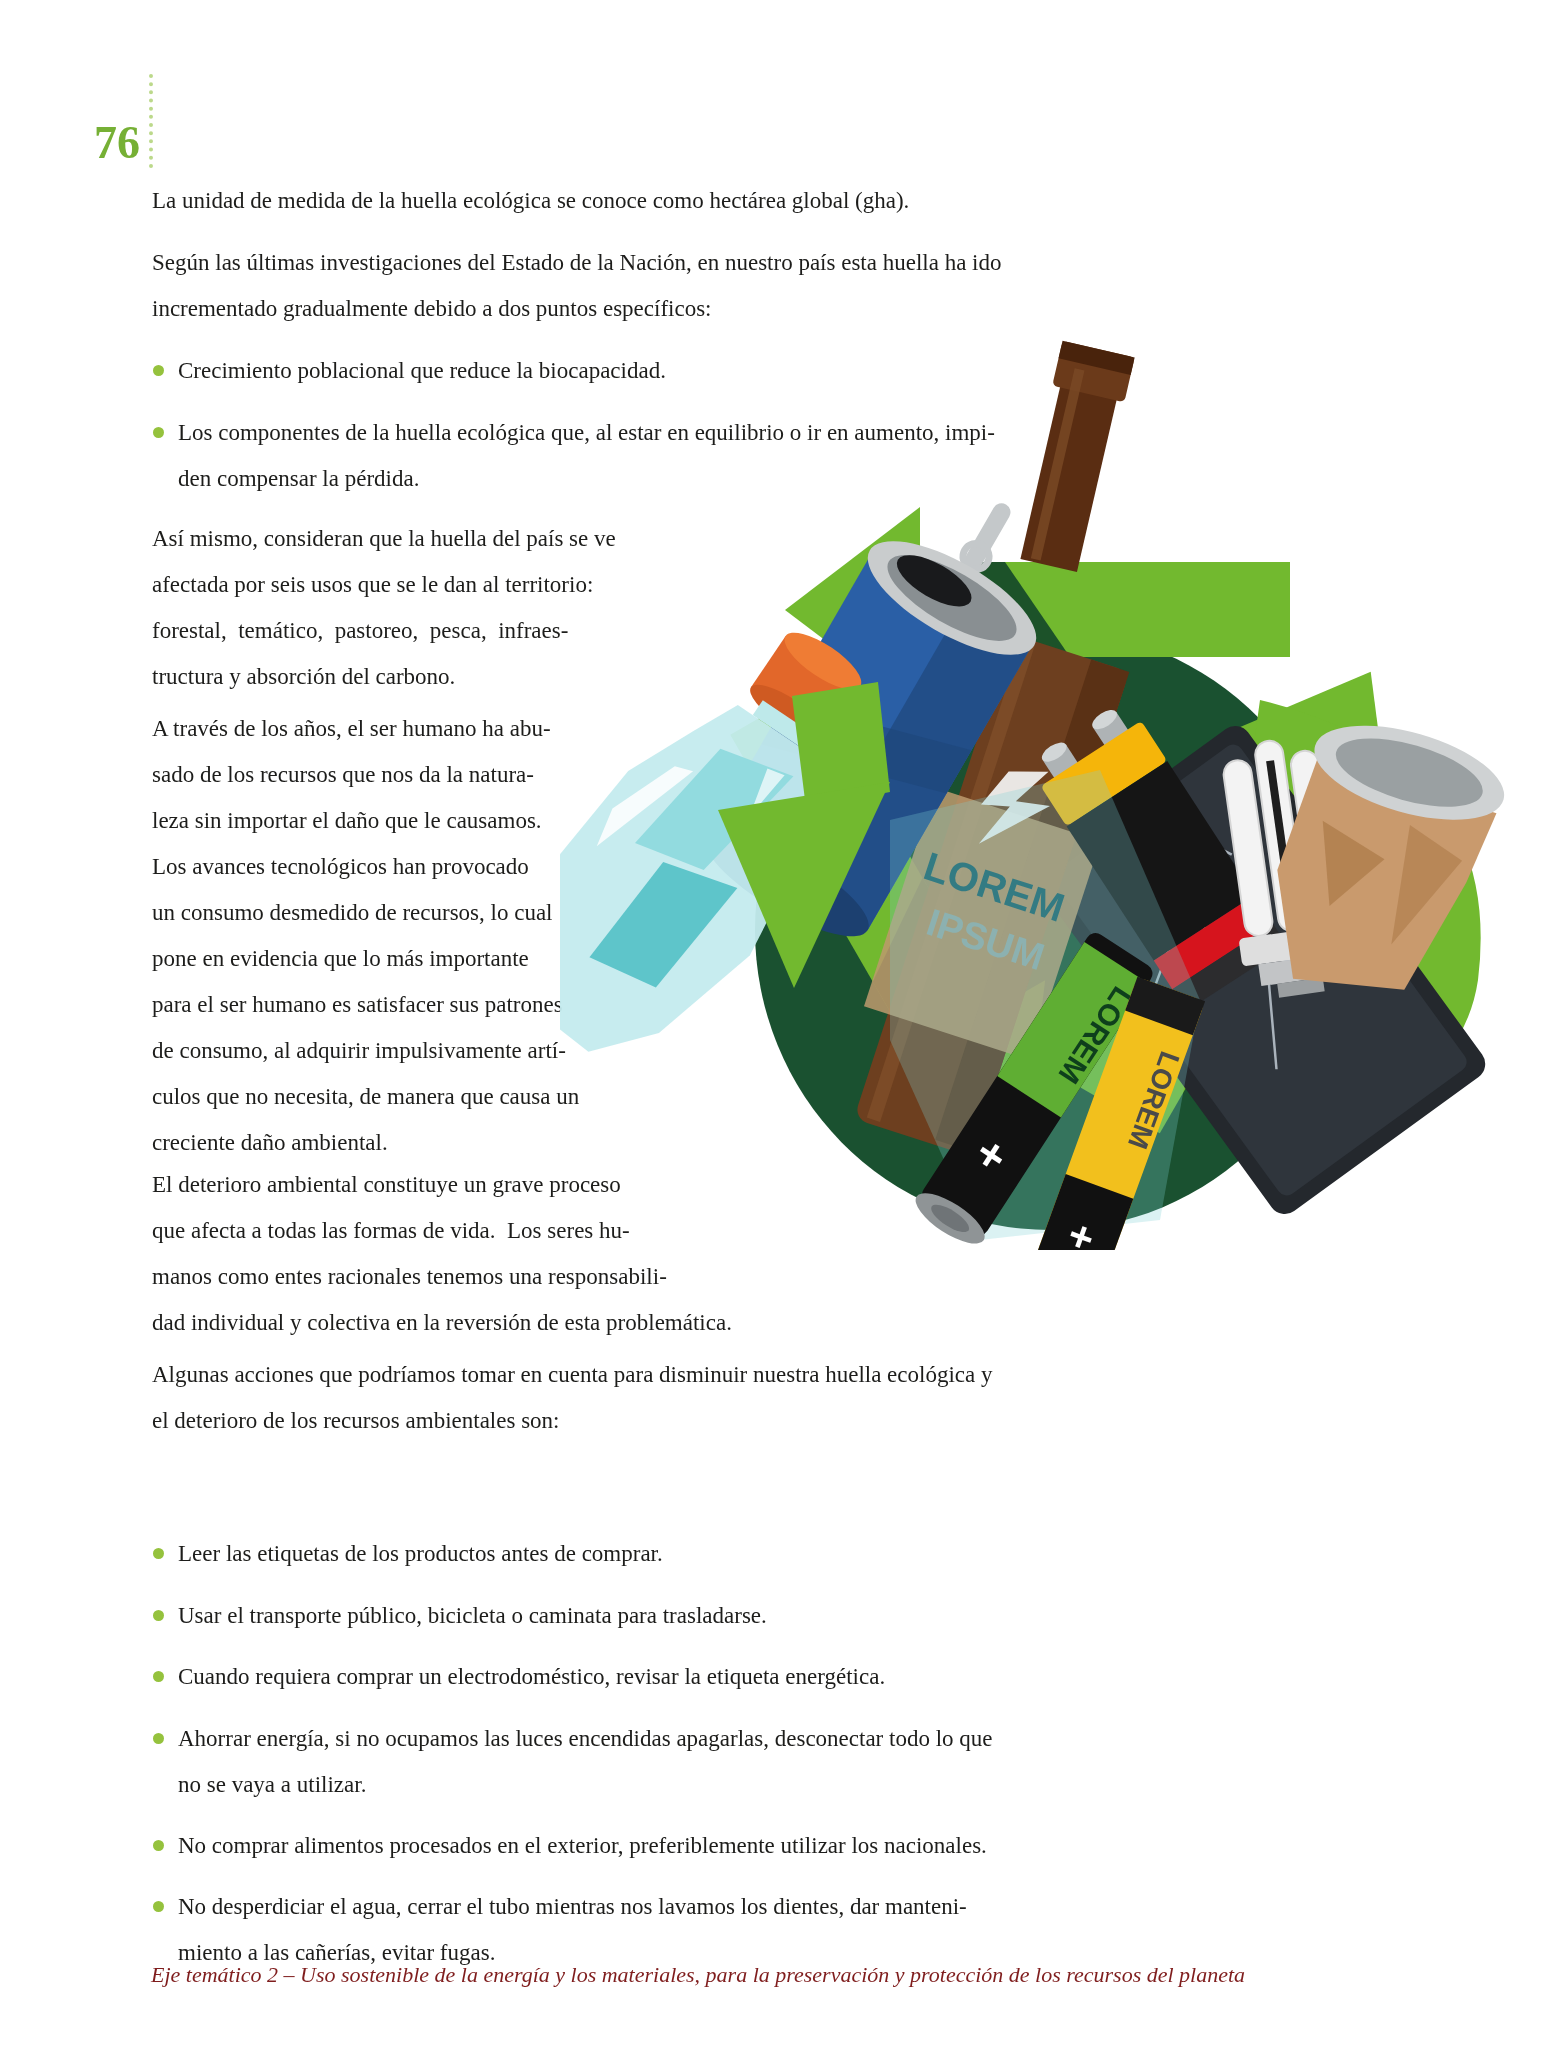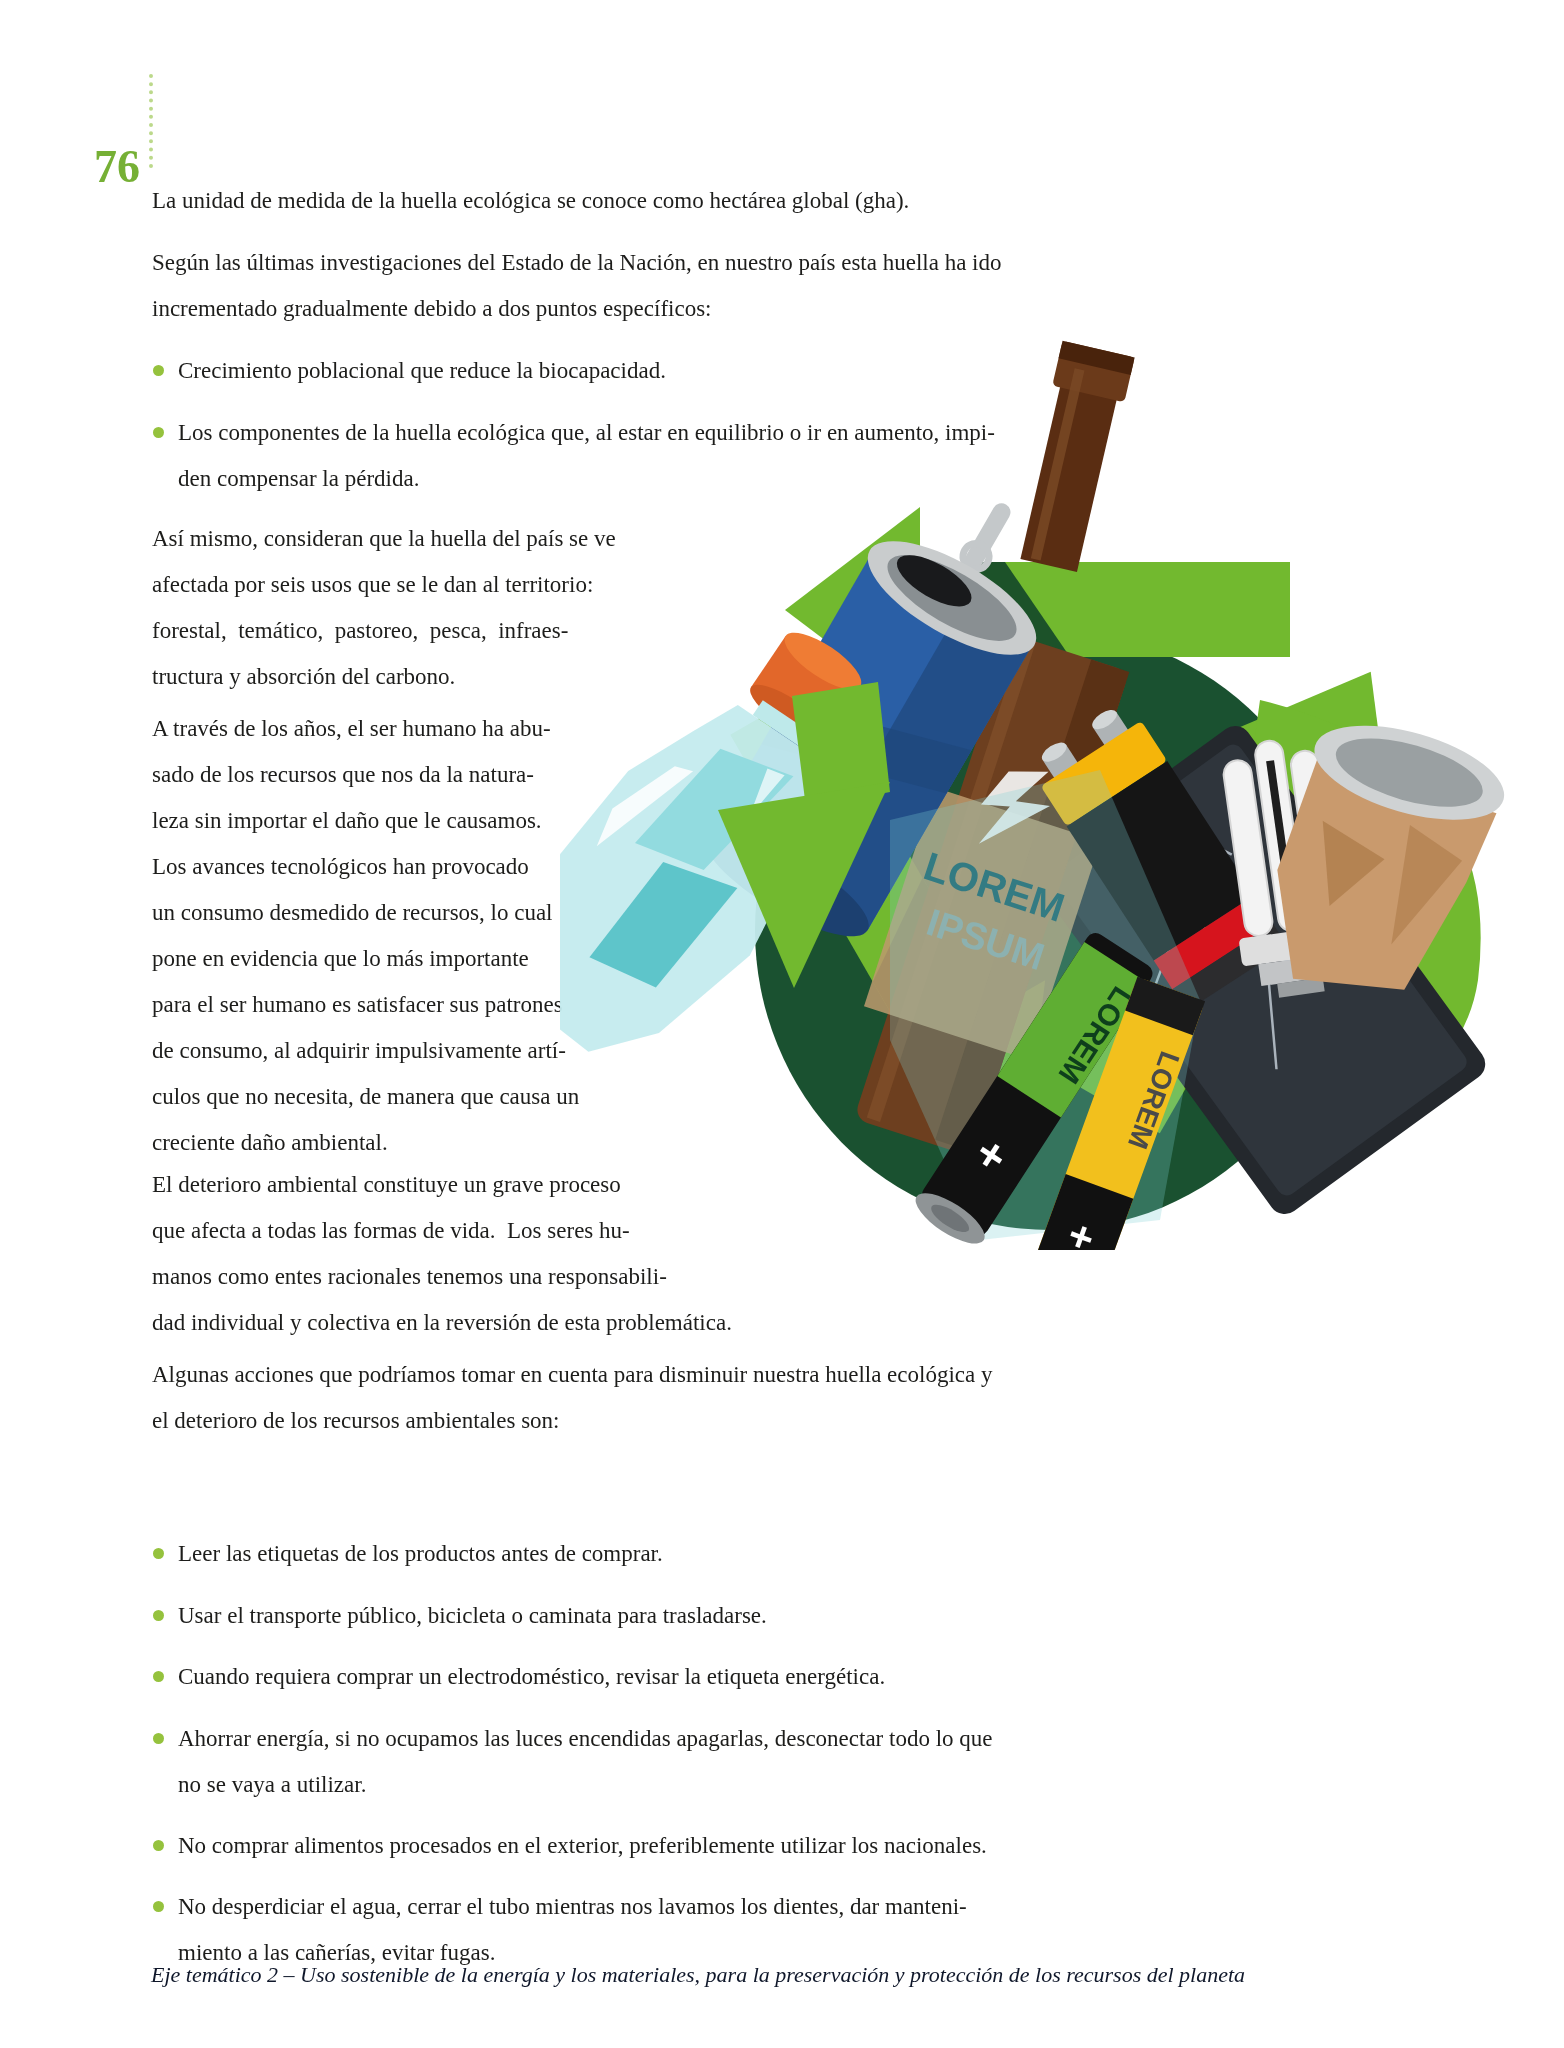--- a/index.html
+++ b/index.html
@@ -5,35 +5,35 @@
 <style>
   html,body{margin:0;padding:0;background:#ffffff;}
   .page{
     position:relative;width:1564px;height:2048px;background:#ffffff;
     font-family:"Liberation Serif","DejaVu Serif",serif;color:#1d1d1b;overflow:hidden;
   }
   .ln{font-size:23px;line-height:46px;white-space:pre;}
   .para{position:absolute;left:152px;}
   .page-number{
     position:absolute;left:84px;top:120px;width:56px;text-align:right;
-    font-size:46px;font-weight:bold;color:#76b035;line-height:1;margin-top:24px;
+    font-size:46px;font-weight:bold;color:#76b035;line-height:1;
   }
   .dotted-rule{
     position:absolute;left:149px;top:74px;height:94px;width:0;
     border-left:4px dotted #bcd98b;
   }
   .bullet{position:absolute;left:152px;}
   .bullet .dot{
     position:absolute;left:1px;top:17px;width:11px;height:11px;border-radius:50%;
     background:#95c23d;
   }
   .bullet .btext{margin-left:26px;}
   .footer{
     position:absolute;left:151px;top:1960px;
-    font-size:22px;line-height:30px;font-style:italic;color:#0f172a;white-space:pre;
+    font-size:22px;line-height:30px;font-style:italic;color:#7f1d1d;white-space:pre;
   }
   .illustration{position:absolute;left:560px;top:340px;width:950px;height:910px;}
 </style>
 </head>
 <body>
 
 <div class="page">
 
   <div class="dotted-rule"></div>
   <div class="page-number">76</div>

